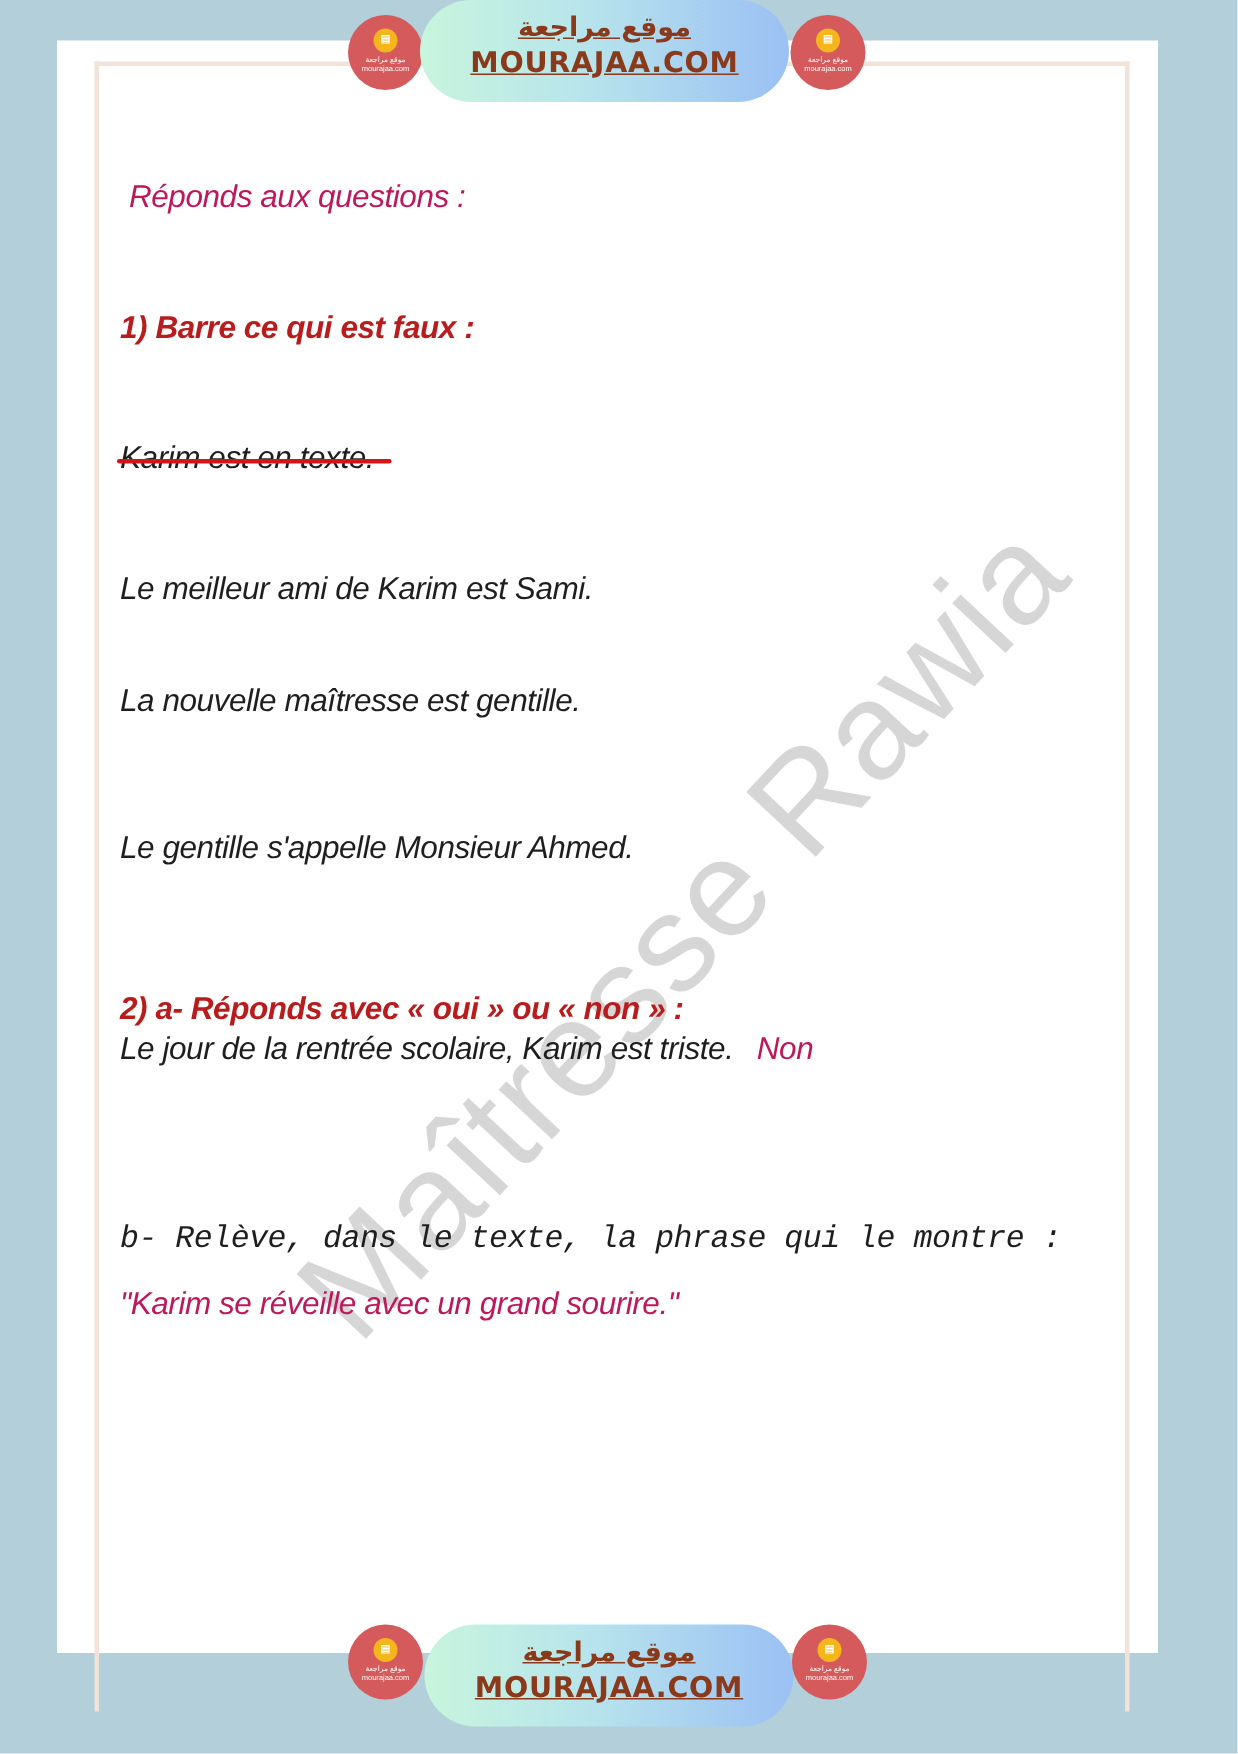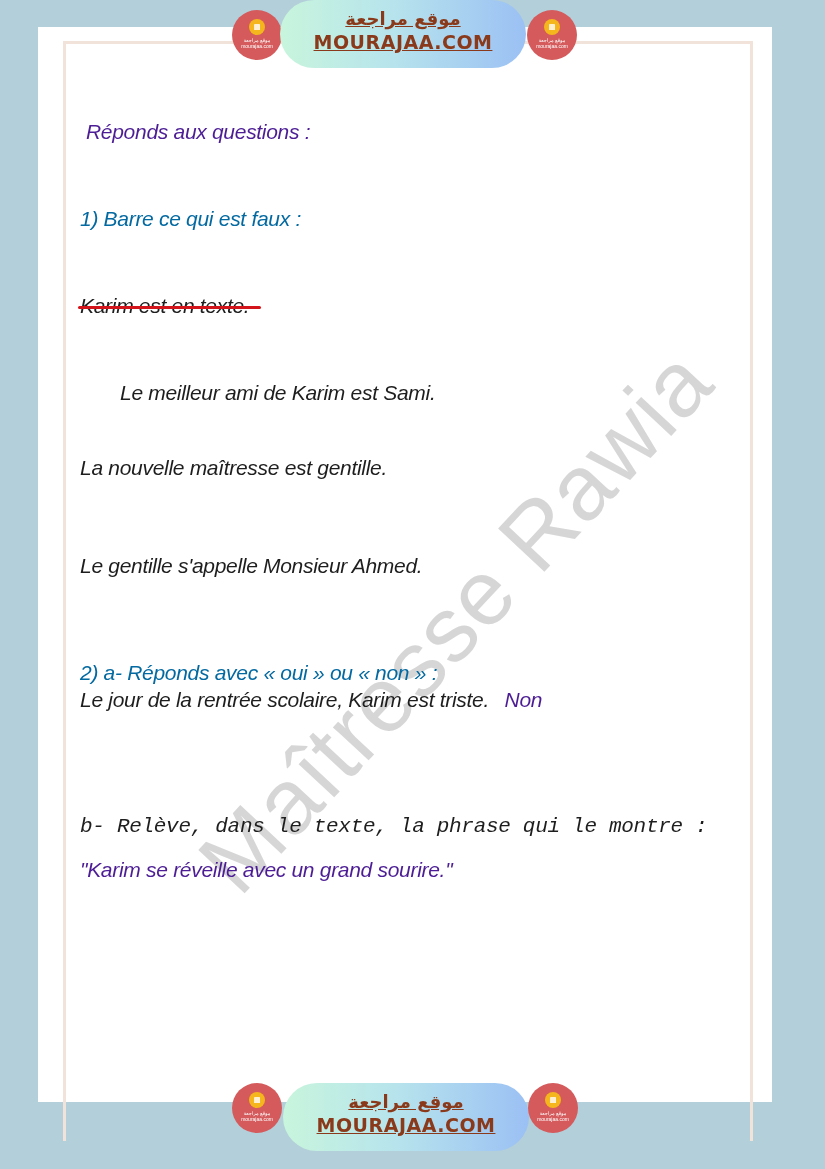--- a/index.html
+++ b/index.html
@@ -14,22 +14,22 @@
     }
     .inner-frame {
       position: absolute; left: 25px; top: 14px; width: 690px; height: 1100px;
       border-left: 3px solid #f1e3da; border-top: 3px solid #f1e3da; border-right: 3px solid #f1e3da;
       box-sizing: border-box;
     }
     .line {
       position: absolute; left: 80px; margin: 0; font-style: italic; white-space: nowrap;
       font-size: 21px; color: #1e1e1e; letter-spacing: -0.3px;
     }
-    .red { color: #4c1d95; }
-    .blue { color: #0369a1; font-weight: normal; }
+    .red { color: #be185d; }
+    .blue { color: #b91c1c; font-weight: bold; }
     .struck { position: relative; display: inline-block; }
     .struck::after {
       content: ""; position: absolute; left: -2px; right: -12px; top: 52%; height: 3px;
       background: #d3151b; border-radius: 2px;
     }
     .watermark {
       position: absolute; left: 118px; top: 598px; width: 620px;
       transform: rotate(-47deg); transform-origin: center;
       font-size: 92px; color: rgba(180,180,180,0.55); white-space: nowrap; text-align: center;
       font-family: "Liberation Sans", sans-serif; letter-spacing: 1px; pointer-events: none;
@@ -60,21 +60,21 @@
 
 <div class="watermark">Maîtresse Rawia</div>
 
 <p class="line red" style="top:120px; left:86px;">Réponds aux questions :</p>
 
 <p class="line blue" style="top:207px;">1) Barre ce qui est faux :</p>
 
 <p class="line" style="top:294px;">
   <span class="struck">Karim est en texte.</span>
 </p>
-<p class="line" style="top:381px;margin-left:40px;">Le meilleur ami de Karim est Sami.</p>
+<p class="line" style="top:381px;">Le meilleur ami de Karim est Sami.</p>
 <p class="line" style="top:456px;">La nouvelle maîtresse est gentille.</p>
 <p class="line" style="top:554px;">Le gentille s'appelle Monsieur Ahmed.</p>
 
 <p class="line blue" style="top:641px;margin-top:20px;">2) a- Réponds avec « oui » ou « non » :</p>
 
 <p class="line" style="top:688px;">
   <span>Le jour de la rentrée scolaire, Karim est triste.</span>
   <span class="red" style="margin-left:10px;">Non</span>
 </p>
 

